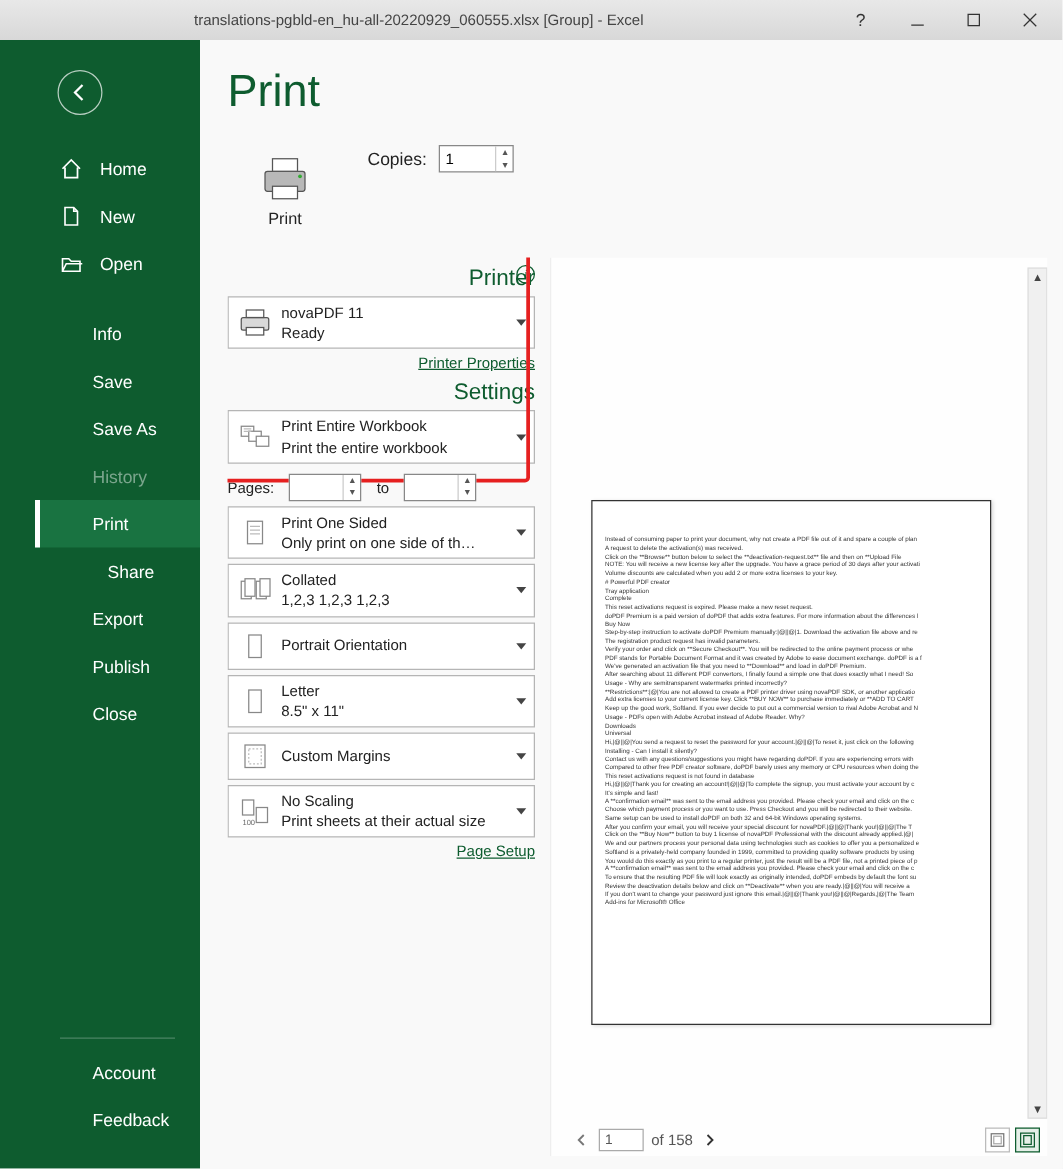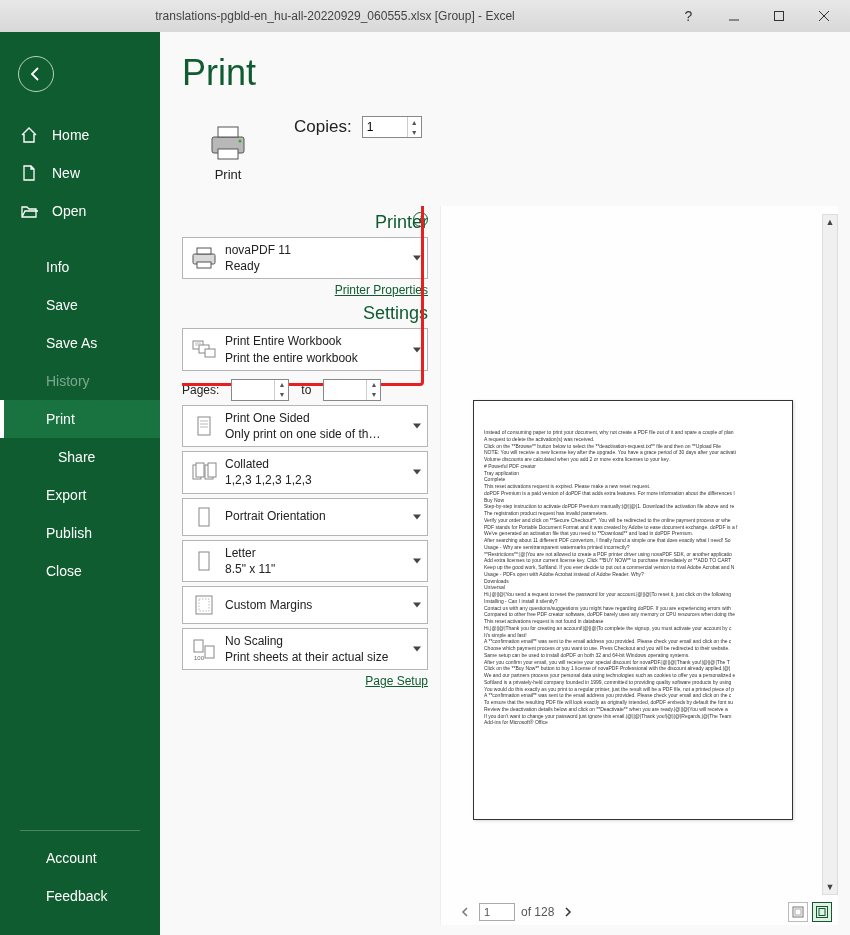--- a/index.html
+++ b/index.html
@@ -4,40 +4,40 @@
 <style>
 * { box-sizing: border-box; margin: 0; padding: 0; font-family: "Segoe UI", Arial, sans-serif; }
 body { width: 850px; height: 935px; background: #f0f0f0; overflow: hidden; }
 .window { width: 850px; height: 935px; background: #fff; display: flex; flex-direction: column; }
 .titlebar { height: 32px; background: linear-gradient(180deg, #e8e8e8, #d8d8d8); display: flex; align-items: center; padding: 0 4px; position: relative; }
 .titlebar .title { flex: 1; text-align: center; font-size: 12px; color: #444; }
 .titlebar .controls { display: flex; gap: 0; }
 .tbtn { width: 45px; height: 28px; display: flex; align-items: center; justify-content: center; font-size: 14px; color: #333; }
 .tbtn svg { width: 12px; height: 12px; }
 .body { flex: 1; display: flex; overflow: hidden; }
-.sidebar { width: 160px; background: #0e5c2f; color: #fff; display: flex; flex-direction: column; padding-top: 24px; }
+.sidebar { width: 160px; background: #0e5c2f; color: #fff; display: flex; flex-direction: column; padding-top: 24px; padding-left: 28px; }
 .back-btn { width: 36px; height: 36px; border: 1.5px solid rgba(255,255,255,0.7); border-radius: 50%; display: flex; align-items: center; justify-content: center; margin: 0 0 24px 18px; }
 .back-btn svg { width: 16px; height: 16px; }
 .side-item { height: 38px; display: flex; align-items: center; padding-left: 20px; font-size: 14px; color: #fff; gap: 14px; }
 .side-item.selected { background: #197341; position: relative; }
 .side-item.selected::before { content: ""; position: absolute; left: 0; top: 0; bottom: 0; width: 4px; background: #fff; }
 .side-item.dim { color: rgba(255,255,255,0.45); }
 .side-icon { width: 18px; height: 18px; display: flex; align-items: center; justify-content: center; }
 .side-icon svg { width: 18px; height: 18px; }
 .side-spacer { height: 18px; }
 .side-sep { height: 1px; background: rgba(255,255,255,0.25); margin: 8px 20px 8px 20px; }
 .sidebar .bottom { margin-top: auto; margin-bottom: 20px; }
 .main { flex: 1; background: #f9f9f9; display: flex; flex-direction: column; padding: 20px 12px 10px 22px; overflow: hidden; }
 .main h1 { font-size: 36px; font-weight: 300; color: #0e5c2f; margin-bottom: 16px; }
 .top-row { display: flex; align-items: flex-start; gap: 20px; }
 .print-btn-block { width: 92px; height: 86px; border: 1px solid transparent; display: flex; flex-direction: column; align-items: center; justify-content: center; gap: 6px; }
 .print-btn-block svg { width: 44px; height: 36px; }
 .print-btn-block .lbl { font-size: 13px; color: #222; }
 .copies-row { display: flex; align-items: center; gap: 10px; margin-top: 6px; }
-.copies-row label { font-size: 17px; color: #222; }
+.copies-row label { font-size: 14px; color: #222; }
 .spin { width: 60px; height: 22px; border: 1px solid #888; background: #fff; display: flex; align-items: center; padding: 0 4px; position: relative; font-size: 12px; }
 .spin .spin-arrows { position: absolute; right: 0; top: 0; bottom: 0; width: 14px; border-left: 1px solid #ccc; display: flex; flex-direction: column; }
 .spin .spin-arrows div { flex: 1; display: flex; align-items: center; justify-content: center; font-size: 7px; color: #555; }
 .columns { display: flex; gap: 12px; flex: 1; margin-top: 10px; overflow: hidden; }
 .settings-col { width: 246px; display: flex; flex-direction: column; }
 .section-head { font-size: 18px; color: #0e5c2f; font-weight: 400; margin: 6px 0 4px 2px; display: flex; align-items: center; justify-content: flex-end; }
 .printer-head { position: relative; }
 .info-circle { width: 15px; height: 15px; border: 1px solid #0e5c2f; border-radius: 50%; display: flex; align-items: center; justify-content: center; font-size: 10px; color: #0e5c2f; font-style: italic; font-family: serif; position: absolute; right: 0; top: 0; }
 .dd { border: 1px solid #b5b5b5; background: #fff; min-height: 38px; display: flex; align-items: center; padding: 4px 20px 4px 6px; position: relative; margin-bottom: 4px; }
 .dd .dd-icon { width: 30px; height: 28px; display: flex; align-items: center; justify-content: center; margin-right: 6px; flex-shrink: 0; }
@@ -404,21 +404,21 @@
           <div class="preview-footer">
             <div class="pf-nav">
               <div class="navbtn">
                   <svg viewBox="0 0 8 10">
                     <path d="M6 1 L2 5 L6 9" fill="none" stroke="#777" stroke-width="1.5"></path>
                   </svg>
                 </div>
               <div class="pagebox">
                   <span>1</span>
                 </div>
-              <span>of 128</span>
+              <span>of 158</span>
               <div class="navbtn">
                   <svg viewBox="0 0 8 10">
                     <path d="M2 1 L6 5 L2 9" fill="none" stroke="#333" stroke-width="1.5"></path>
                   </svg>
                 </div>
             </div>
             <div class="pf-right">
               <div class="zbtn">
                   <svg viewBox="0 0 14 14">
                     <rect x="2" y="2" width="10" height="10" fill="none" stroke="#777"></rect>

